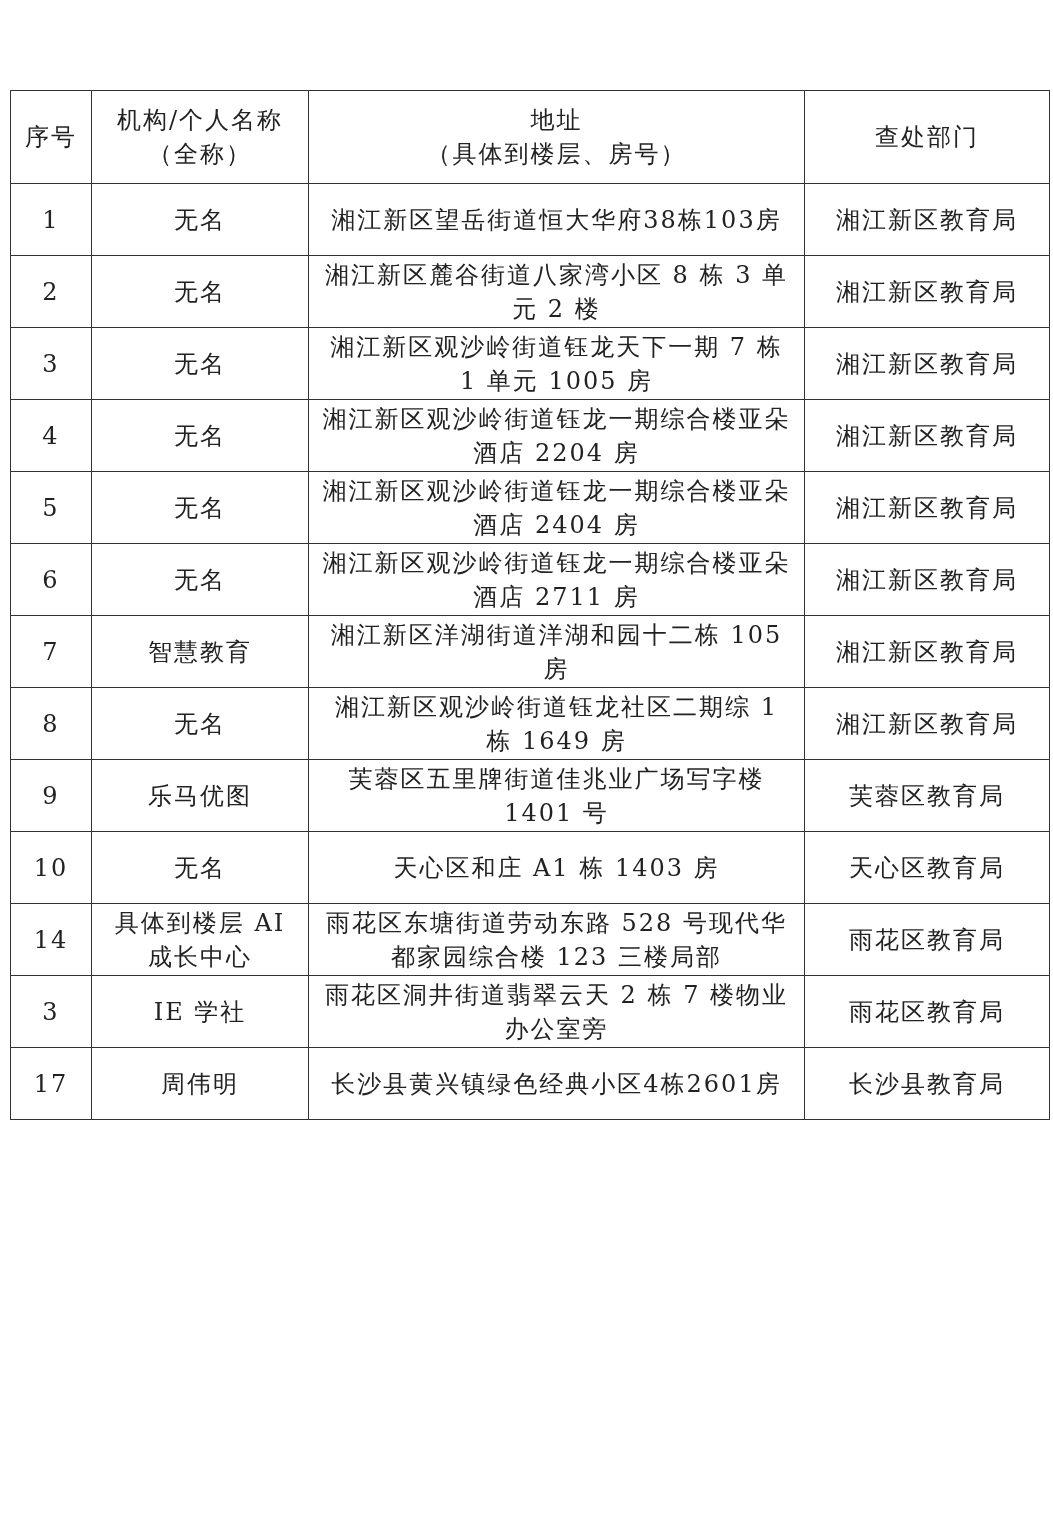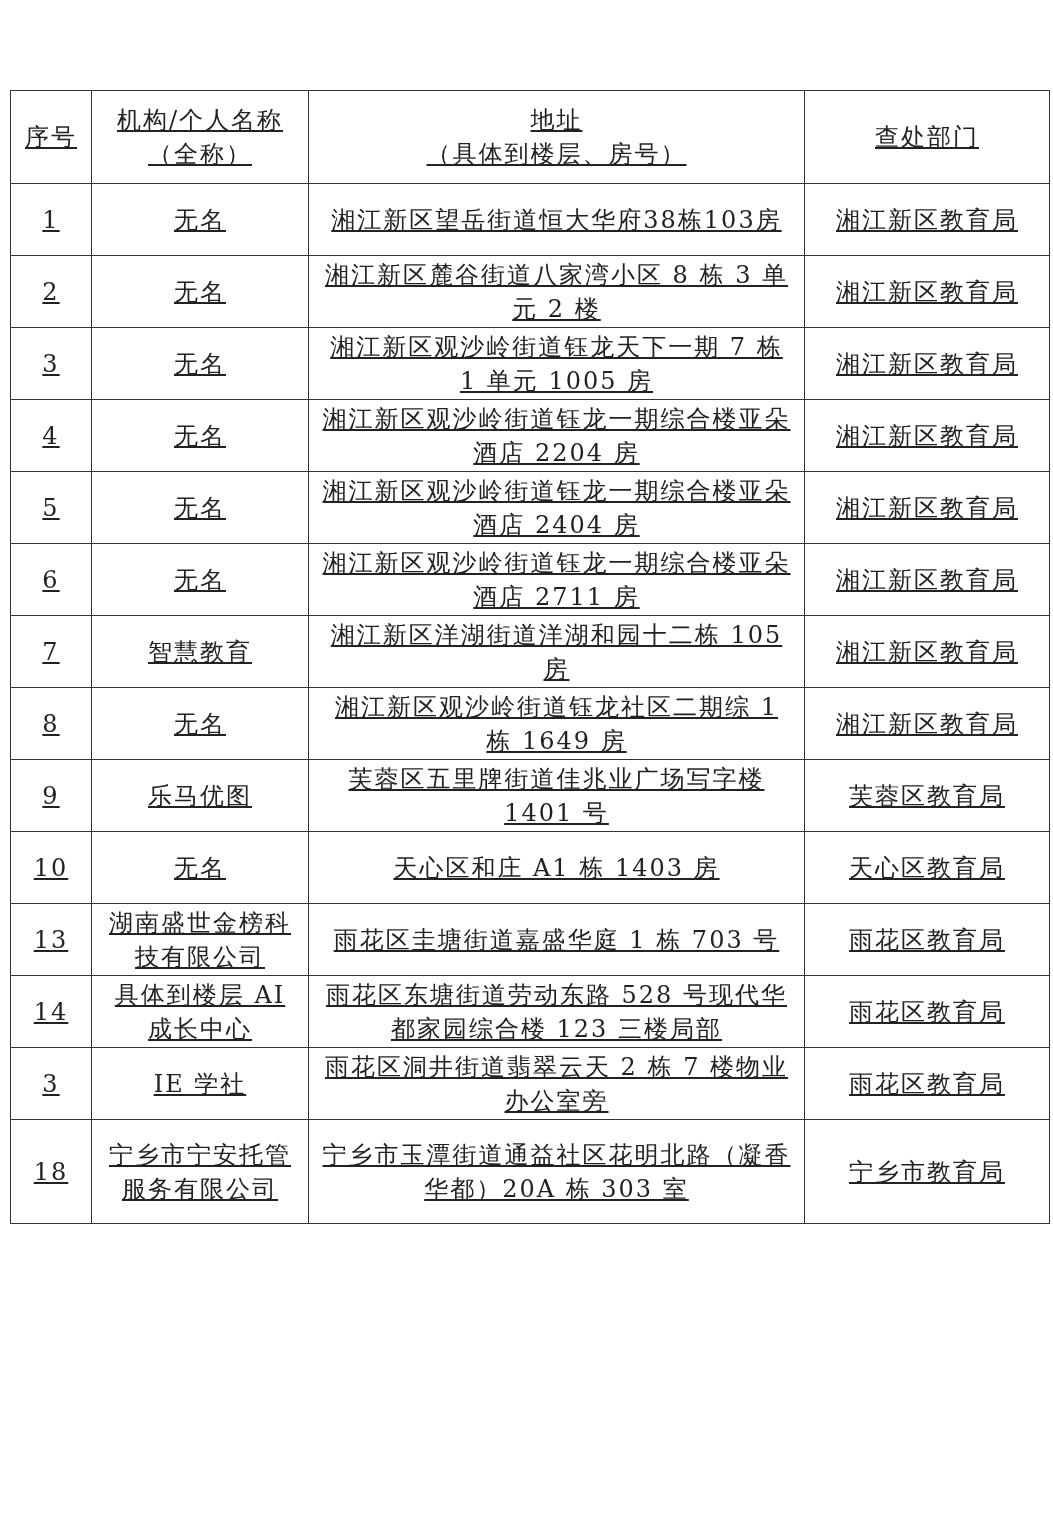--- a/index.html
+++ b/index.html
@@ -1,18 +1,18 @@
 <!DOCTYPE html>
 <html><head>
 <meta charset="utf-8">
 <style>
   html,body{margin:0;padding:0;background:#ffffff;}
   body{width:1053px;height:1534px;position:relative;overflow:hidden;
        font-family:"DejaVu Serif","Liberation Serif",serif;color:#222;}
-  table{position:absolute;left:10px;top:90px;border-collapse:collapse;table-layout:fixed;width:1039px;text-decoration:underline;}
+  table{position:absolute;left:10px;top:90px;border-collapse:collapse;table-layout:fixed;width:1039px;}
   td,th{border:1.5px solid #333;text-align:center;vertical-align:middle;padding:0 10px;
         font-weight:normal;font-size:24px;line-height:34px;letter-spacing:2px;}
   th{height:92px;}
   td{height:71px;}
   tr.tall td{height:103px;}
   col.c1{width:81px;} col.c2{width:217px;} col.c3{width:496px;} col.c4{width:245px;}
   th span{display:block;}
 </style>
 </head>
 <body>
@@ -93,37 +93,31 @@
         <td>芙蓉区五里牌街道佳兆业广场写字楼 1401 号</td>
         <td>芙蓉区教育局</td>
       </tr>
       <tr>
         <td>10</td>
         <td>无名</td>
         <td>天心区和庄 A1 栋 1403 房</td>
         <td>天心区教育局</td>
       </tr>
       <tr>
-        <td>13</td>
-        <td>湖南盛世金榜科技有限公司</td>
-        <td>雨花区圭塘街道嘉盛华庭 1 栋 703 号</td>
-        <td>雨花区教育局</td>
-      </tr>
-      <tr>
         <td>14</td>
         <td>具体到楼层 AI 成长中心</td>
         <td>雨花区东塘街道劳动东路 528 号现代华都家园综合楼 123 三楼局部</td>
         <td>雨花区教育局</td>
       </tr>
       <tr>
         <td>3</td>
         <td>IE 学社</td>
         <td>雨花区洞井街道翡翠云天 2 栋 7 楼物业办公室旁</td>
         <td>雨花区教育局</td>
       </tr>
-      <tr class="tall">
-        <td>18</td>
-        <td>宁乡市宁安托管服务有限公司</td>
-        <td>宁乡市玉潭街道通益社区花明北路（凝香华都）20A 栋 303 室</td>
-        <td>宁乡市教育局</td>
+      <tr>
+        <td>17</td>
+        <td>周伟明</td>
+        <td>长沙县黄兴镇绿色经典小区4栋2601房</td>
+        <td>长沙县教育局</td>
       </tr>
     </tbody>
 </table>
 
 </body></html>

